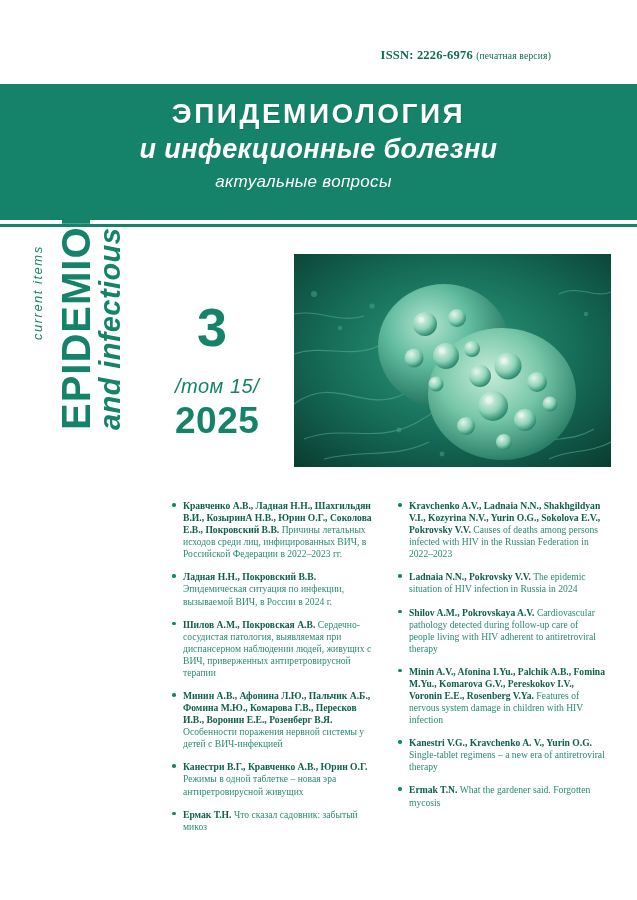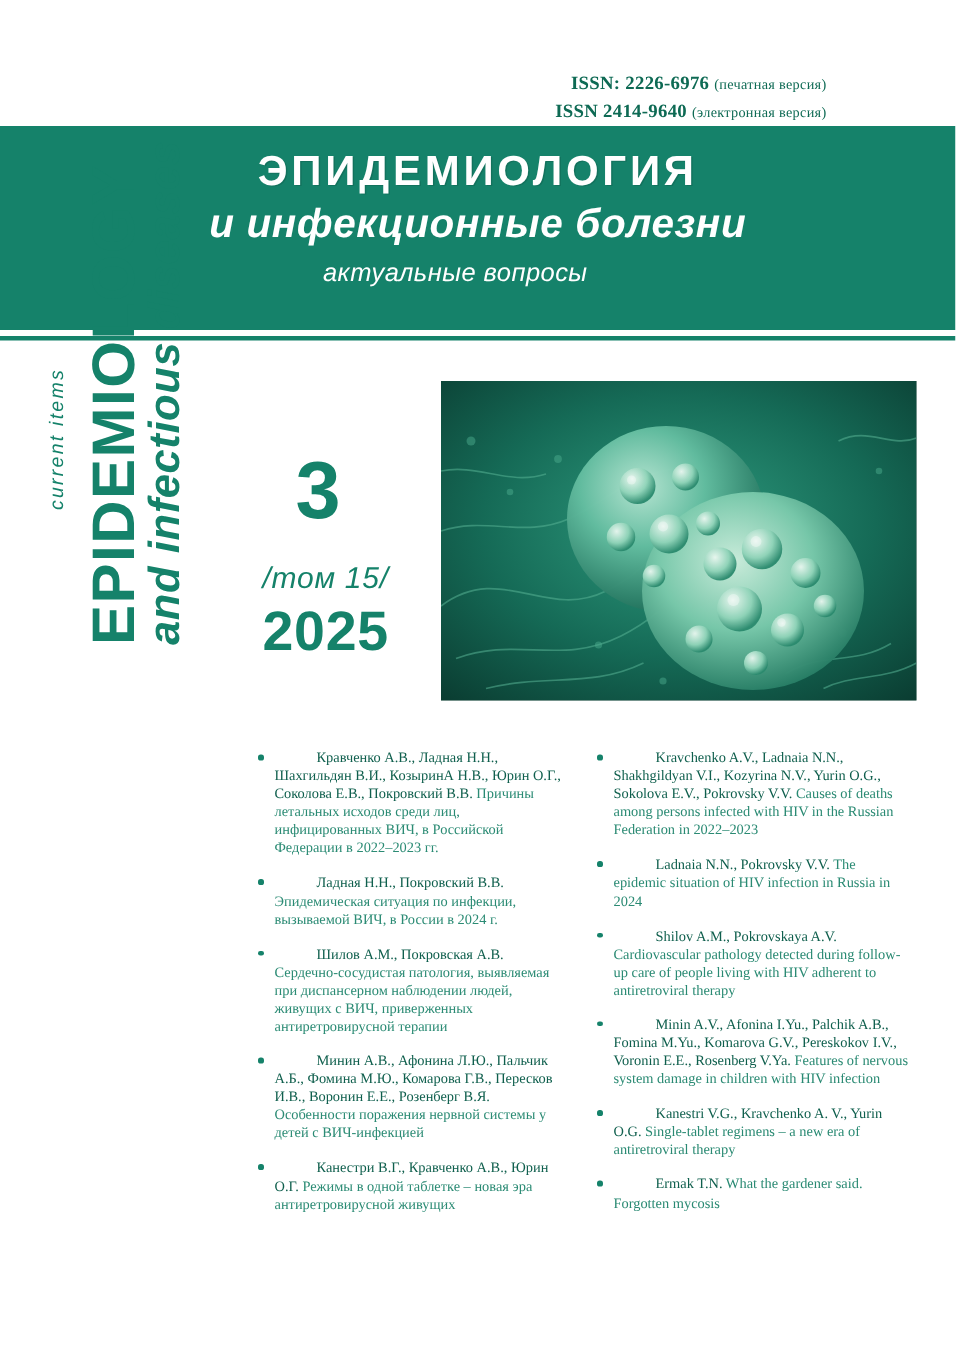--- a/index.html
+++ b/index.html
@@ -209,44 +209,39 @@
   .entry .bullet {
     position: absolute;
     left: 0;
     top: 3px;
     width: 3.5px;
     height: 3.5px;
     border-radius: 50%;
     background: #15826a;
   }
   .entry .authors {
-    font-weight: normal;
+    font-weight: bold;
     color: #0f5f4d;
-    margin-left: 28px;
   }
   .entry .titletext {
     color: #2a8a73;
   }
   .col-ru .entry .titletext { color: #2b8b74; text-align: right; }
   .col-en .entry { color: #2b8b74; }
   .col-en .entry .authors { color: #0f5f4d; }
 </style>
 </head>
 <body>
 
 <div class="page">
 
   <div class="issn-block">
     <div class="issn-line">
       <span>ISSN: 2226-6976</span>
       <span class="small">(печатная версия)</span>
-    </div>
-    <div class="issn-line">
-      <span>ISSN 2414-9640</span>
-      <span class="small">(электронная версия)</span>
     </div>
   </div>
 
   <div class="masthead">
     <div class="masthead-inner">
       <div class="title-main">ЭПИДЕМИОЛОГИЯ</div>
       <div class="title-sub">и инфекционные болезни</div>
       <div class="title-tag">актуальные вопросы</div>
     </div>
   </div>
@@ -356,20 +351,25 @@
       <div class="entry">
         <span class="bullet"></span>
         <span class="authors">Минин А.В.,  Афонина Л.Ю., Пальчик А.Б.,  Фомина  М.Ю., Комарова  Г.В., Пересков И.В., Воронин Е.Е., Розенберг В.Я.</span>
         <span class="titletext">Особенности поражения нервной системы у детей с ВИЧ-инфекцией</span>
       </div>
       <div class="entry">
         <span class="bullet"></span>
         <span class="authors">Канестри В.Г., Кравченко А.В., Юрин  О.Г.</span>
         <span class="titletext">Режимы в одной таблетке – новая эра антиретровирусной живущих</span>
       </div>
+      <div class="entry">
+        <span class="bullet"></span>
+        <span class="authors">Ермак Т.Н.</span>
+        <span class="titletext">Что сказал садовник: забытый микоз</span>
+      </div>
     </div>
 
     <div class="col col-en">
       <div class="entry">
         <span class="bullet"></span>
         <span class="authors">Kravchenko A.V., Ladnaia N.N., Shakhgildyan V.I., Kozyrina N.V., Yurin O.G., Sokolova E.V., Pokrovsky V.V.</span>
         <span class="titletext">Causes of deaths among persons infected with HIV in the Russian Federation in 2022–2023</span>
       </div>
       <div class="entry">
         <span class="bullet"></span>

